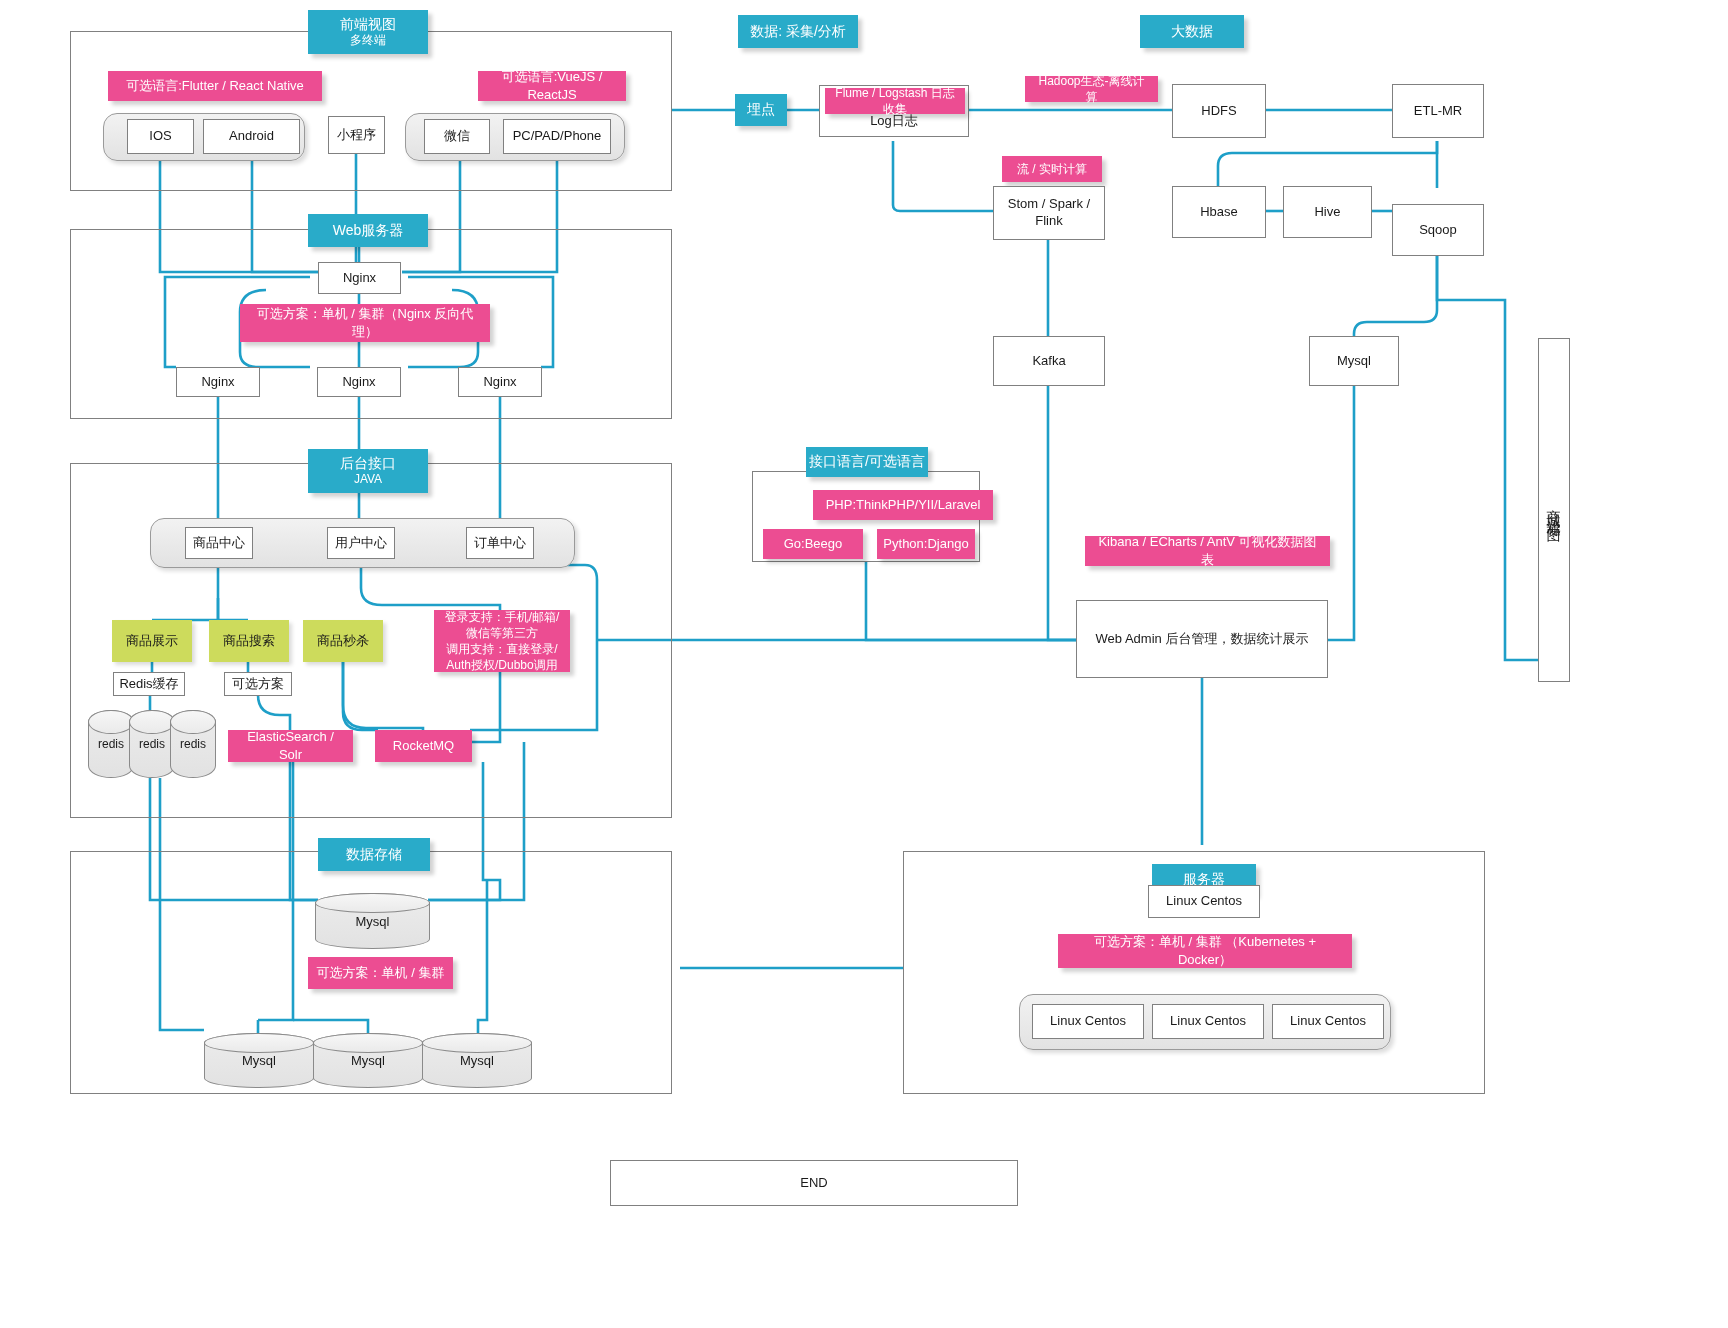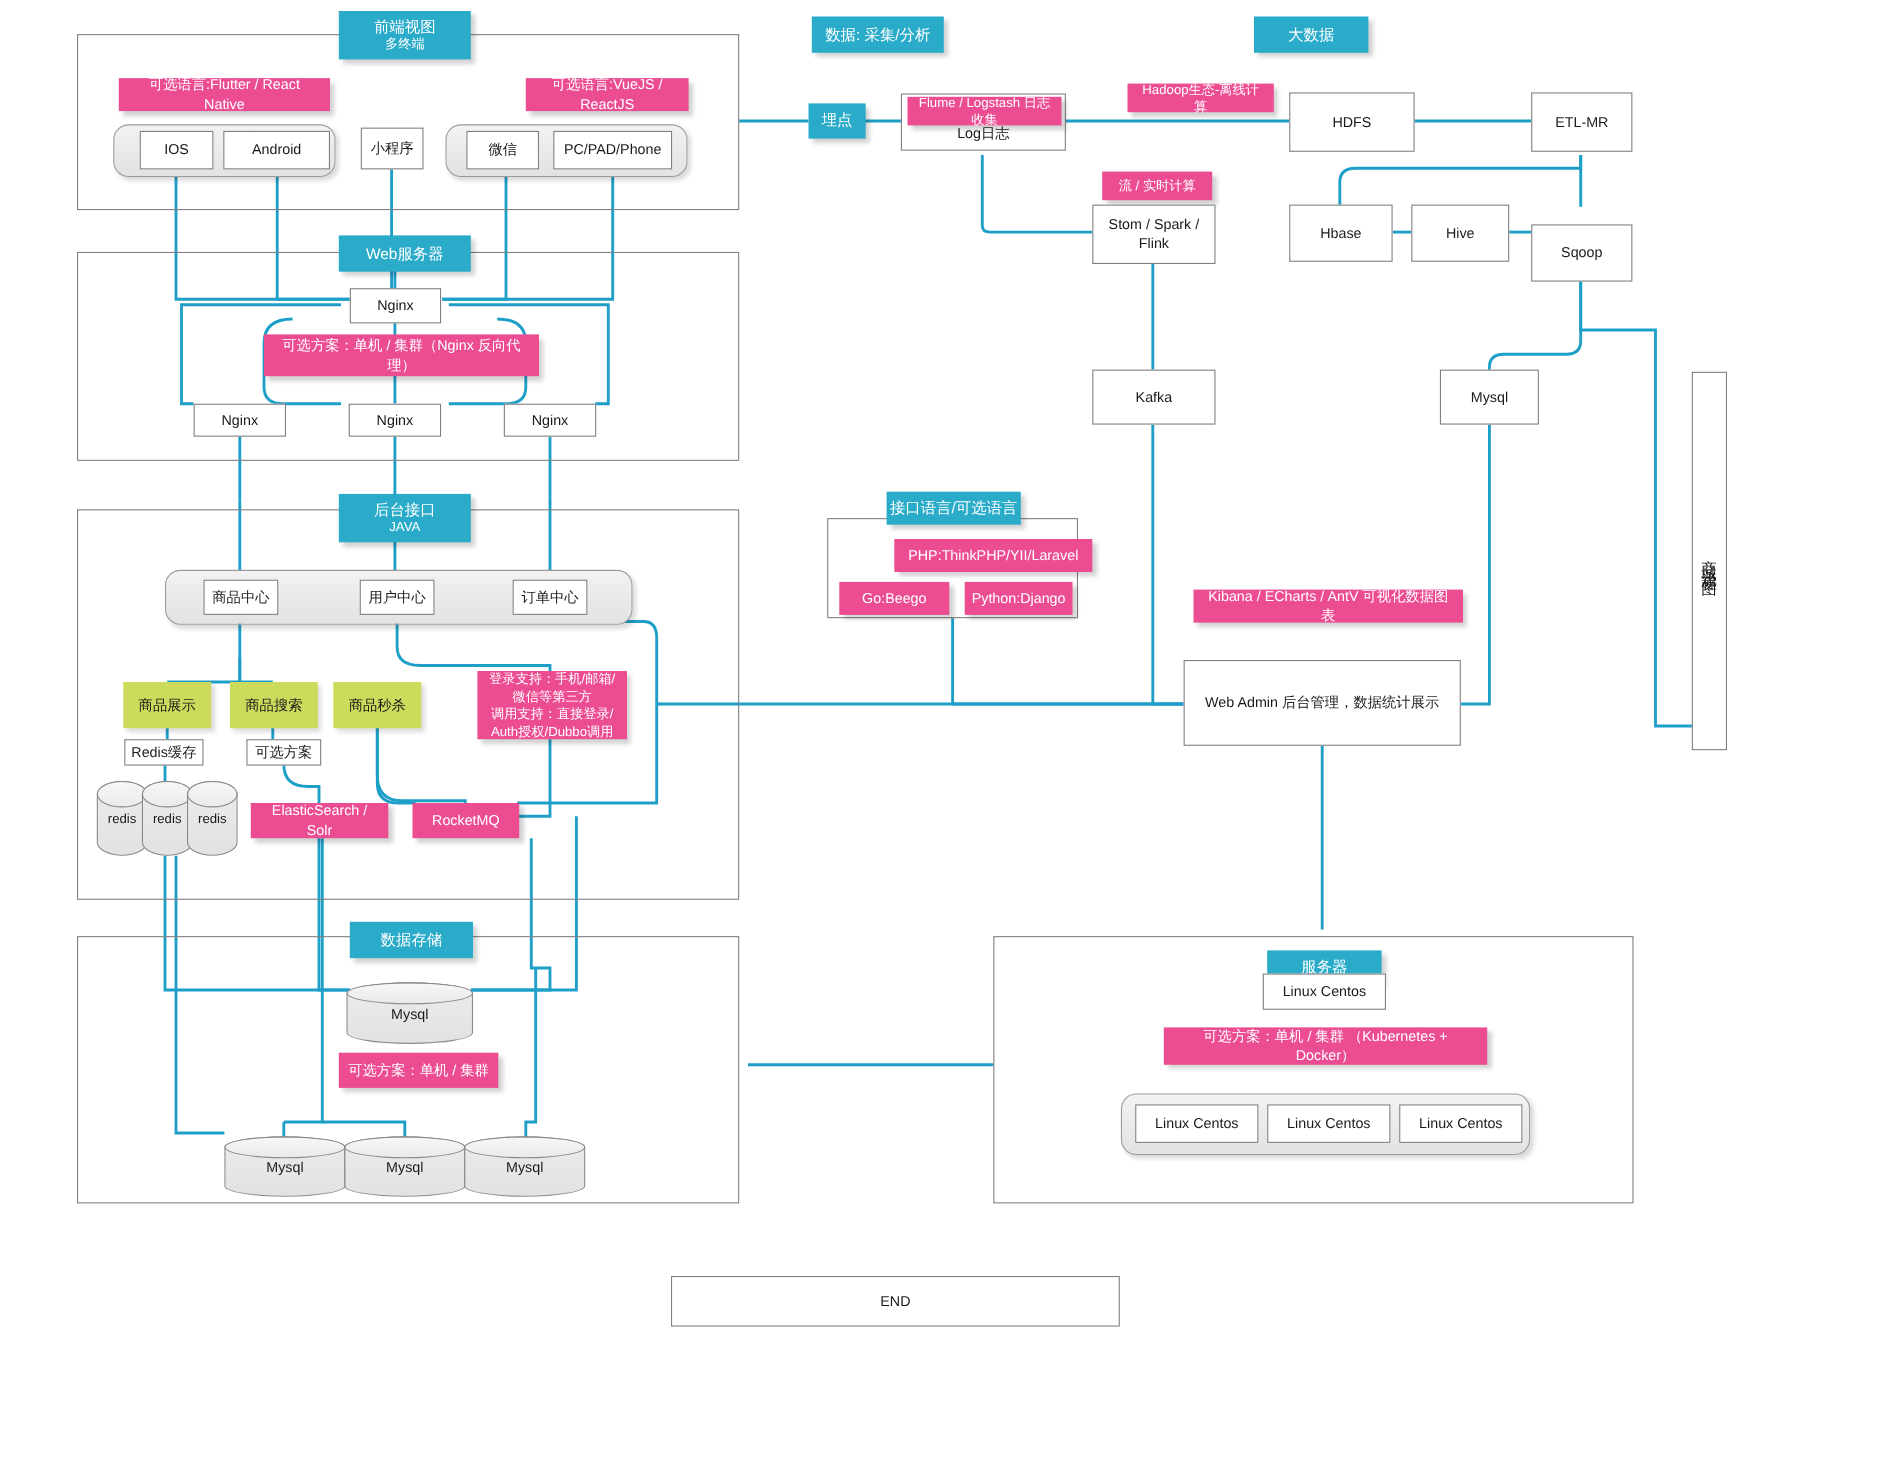--- a/index.html
+++ b/index.html
@@ -196,21 +196,21 @@
   <div class="n group" style="left:70px;top:463px;width:602px;height:355px;"></div>
   <div class="n group" style="left:70px;top:851px;width:602px;height:243px;"></div>
   <div class="n group" style="left:752px;top:471px;width:228px;height:91px;"></div>
   <div class="n group" style="left:903px;top:851px;width:582px;height:243px;"></div>
 
   <div class="n banner" style="left:308px;top:10px;width:120px;height:44px;">
     <div>前端视图</div>
     <div class="sub">多终端</div>
   </div>
 
-  <div class="n pink" style="left:108px;top:71px;width:192px;height:30px;">可选语言:Flutter / React Native</div>
+  <div class="n pink" style="left:108px;top:71px;width:214px;height:30px;">可选语言:Flutter / React Native</div>
   <div class="n pink" style="left:478px;top:71px;width:148px;height:30px;">可选语言:VueJS / ReactJS</div>
 
   <div class="n tray" style="left:103px;top:113px;width:202px;height:48px;"></div>
   <div class="n box" style="left:127px;top:119px;width:67px;height:35px;">IOS</div>
   <div class="n box" style="left:203px;top:119px;width:97px;height:35px;">Android</div>
 
   <div class="n box" style="left:328px;top:116px;width:57px;height:38px;">小程序</div>
 
   <div class="n tray" style="left:405px;top:113px;width:220px;height:48px;"></div>
   <div class="n box" style="left:424px;top:119px;width:66px;height:35px;">微信</div>
@@ -293,21 +293,21 @@
     <span>Log日志</span>
   </div>
   <div class="n pink" style="left:825px;top:88px;width:140px;height:26px;font-size:12px;">Flume / Logstash 日志收集</div>
 
   <div class="n pink" style="left:1025px;top:76px;width:133px;height:26px;font-size:12px;">Hadoop生态-离线计算</div>
 
   <div class="n pink" style="left:1002px;top:156px;width:100px;height:26px;font-size:12px;">流 / 实时计算</div>
   <div class="n box" style="left:993px;top:186px;width:112px;height:54px;">Stom / Spark / Flink</div>
   <div class="n box" style="left:993px;top:336px;width:112px;height:50px;">Kafka</div>
 
-  <div class="n box" style="left:1172px;top:84px;width:114px;height:54px;">HDFS</div>
+  <div class="n box" style="left:1172px;top:84px;width:94px;height:54px;">HDFS</div>
   <div class="n box" style="left:1392px;top:84px;width:92px;height:54px;">ETL-MR</div>
   <div class="n box" style="left:1172px;top:186px;width:94px;height:52px;">Hbase</div>
   <div class="n box" style="left:1283px;top:186px;width:89px;height:52px;">Hive</div>
   <div class="n box" style="left:1392px;top:204px;width:92px;height:52px;">Sqoop</div>
   <div class="n box" style="left:1309px;top:336px;width:90px;height:50px;">Mysql</div>
 
   <div class="n banner" style="left:806px;top:447px;width:122px;height:30px;">
     <div>接口语言/可选语言</div>
   </div>
   <div class="n pink" style="left:773px;top:490px;width:180px;height:30px;margin-left:40px;">PHP:ThinkPHP/YII/Laravel</div>

